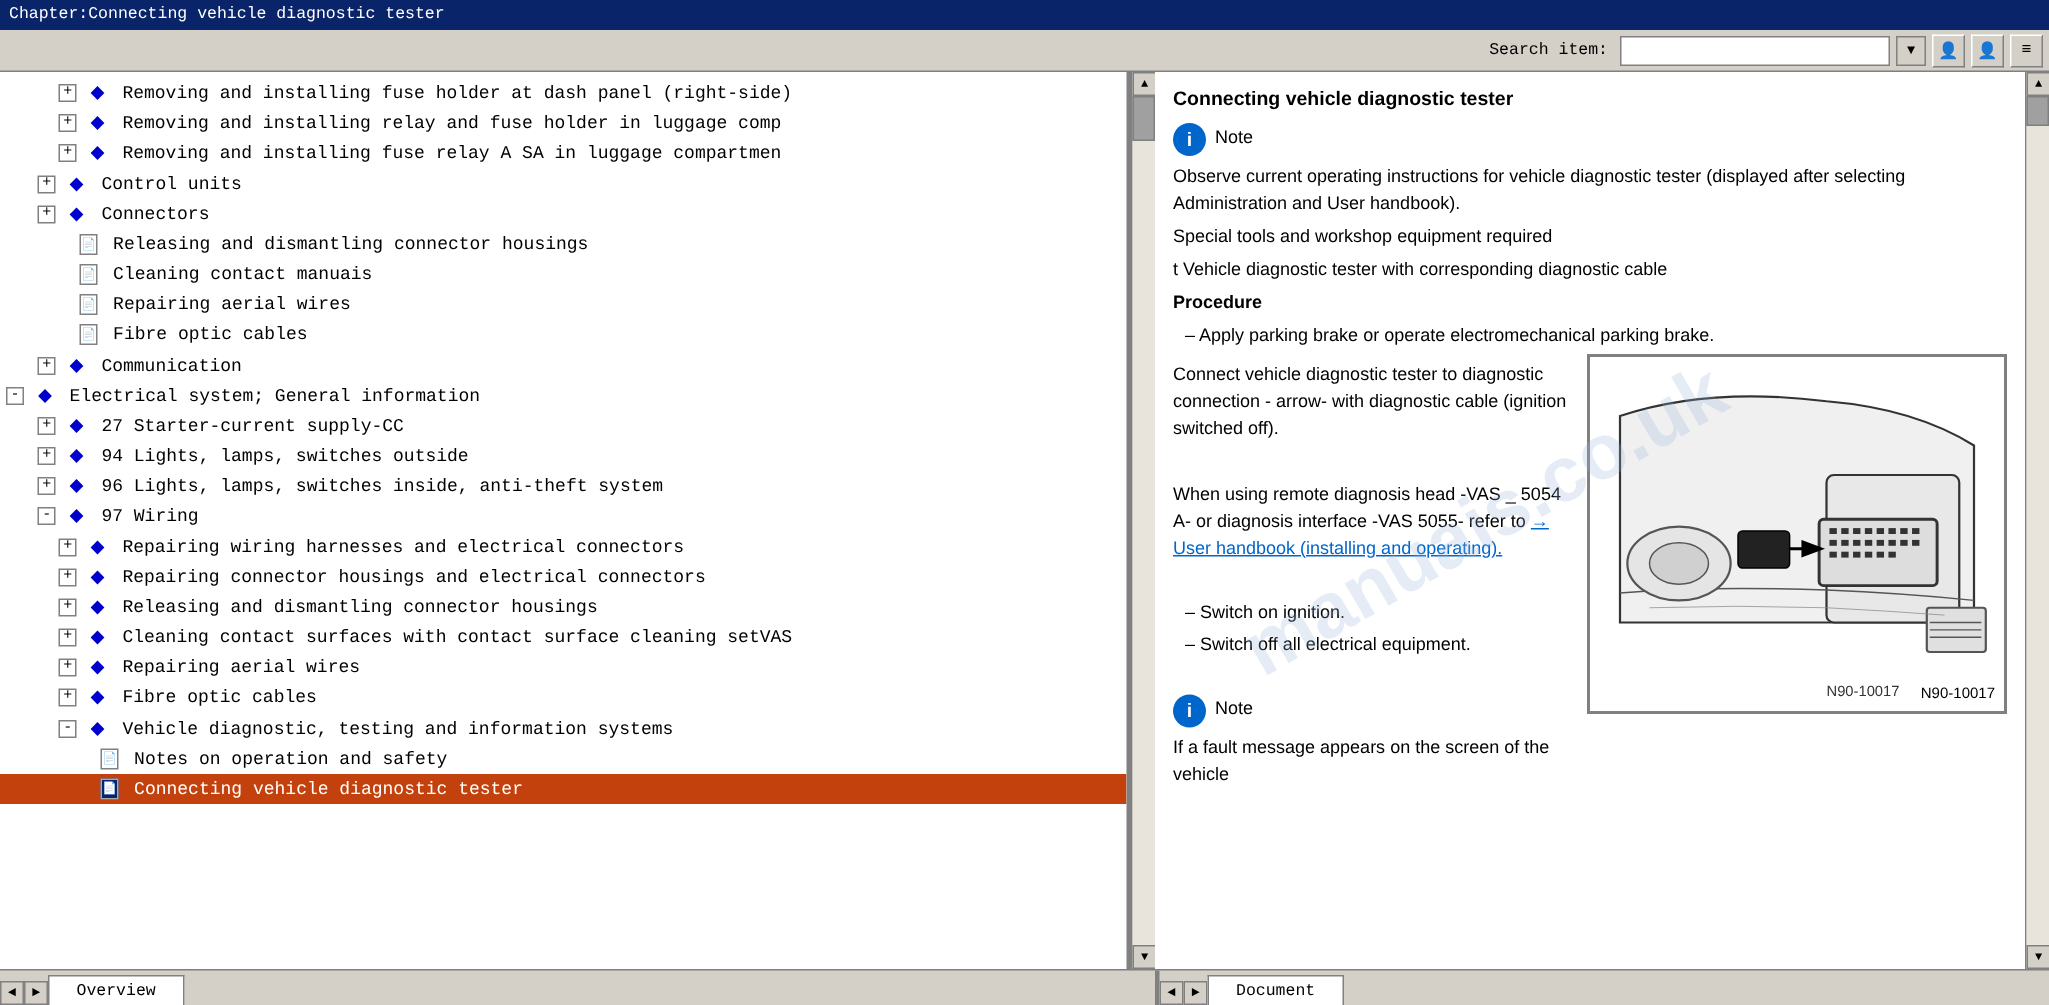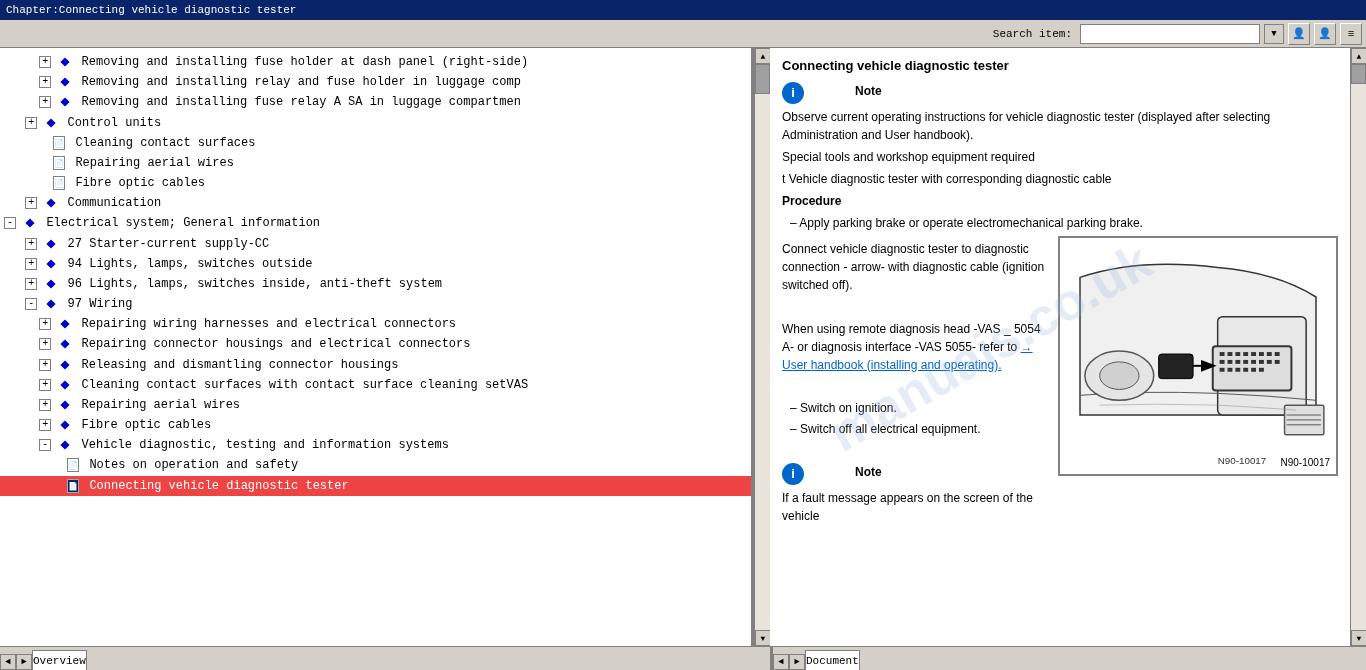--- a/index.html
+++ b/index.html
@@ -97,21 +97,21 @@
       border: 1px solid #808080;
       background: white;
       text-align: center;
       line-height: 10px;
       font-size: 10px;
       margin-right: 2px;
       cursor: pointer;
       vertical-align: middle;
     }
     .tree-text { vertical-align: middle; }
-    .selected-item { background: #ef4444; color: white; }
+    .selected-item { background: #c2410c; color: white; }
     
     
     .right-panel {
       flex: 1;
       background: white;
       overflow: hidden;
       display: flex;
       flex-direction: column;
     }
     .doc-content {
@@ -139,21 +139,21 @@
       background: #0066cc;
       border-radius: 50%;
       color: white;
       display: flex;
       align-items: center;
       justify-content: center;
       font-weight: bold;
       font-size: 13px;
       flex-shrink: 0;
     }
-    .note-label { font-weight: bold; font-size: 12px; margin-left: 45px; }
+    .note-label { font-weight: normal; font-size: 12px; }
     .doc-para { margin: 4px 0; }
     .doc-list-item { margin: 3px 0 3px 8px; }
     .link-text { color: #0066cc; text-decoration: underline; cursor: pointer; }
     
     
     .diagram-section {
       display: flex;
       gap: 8px;
       margin-top: 4px;
     }
@@ -194,21 +194,21 @@
       height: 24px;
       background: #d4d0c8;
       display: flex;
       align-items: flex-end;
       border-top: 1px solid #808080;
     }
     .tab-left { display: flex; width: 770px; align-items: flex-end; height: 100%; }
     .tab-right { display: flex; flex: 1; align-items: flex-end; height: 100%; border-left: 3px solid #808080; }
     .tab {
       height: 20px;
-      padding: 0 0;
+      padding: 0 18px;
       background: #d4d0c8;
       border: 1px solid #808080;
       border-bottom: none;
       font-size: 11px;
       display: flex;
       align-items: center;
       cursor: pointer;
       margin-right: 2px;
     }
     .tab.active { background: white; }
@@ -305,23 +305,34 @@
           <span style="display:inline-block;width:10px;height:10px;background:#0000cc;transform:rotate(45deg) scale(0.65);margin-right:4px;vertical-align:middle;"></span>
           <span class="tree-text">Removing and installing fuse relay A SA in luggage compartmen</span>
         </div>
         <div class="tree-item">
           <span class="indent" style="display:inline-block;width:14px"></span>
           <span class="expand-icon">+</span>
           <span style="display:inline-block;width:10px;height:10px;background:#0000cc;transform:rotate(45deg) scale(0.65);margin-right:4px;vertical-align:middle;"></span>
           <span class="tree-text">Control units</span>
         </div>
         <div class="tree-item">
+          <span class="indent" style="display:inline-block;width:14px"></span>
+          <span class="expand-icon">+</span>
+          <span style="display:inline-block;width:10px;height:10px;background:#0000cc;transform:rotate(45deg) scale(0.65);margin-right:4px;vertical-align:middle;"></span>
+          <span class="tree-text">Connectors</span>
+        </div>
+        <div class="tree-item">
           <span class="indent" style="display:inline-block;width:42px"></span>
           <span style="display:inline-block;width:12px;height:14px;border:1px solid #808080;background:white;margin-right:3px;vertical-align:middle;font-size:8px;text-align:center;line-height:14px;">📄</span>
-          <span class="tree-text">Cleaning contact surfaces</span>
+          <span class="tree-text">Releasing and dismantling connector housings</span>
+        </div>
+        <div class="tree-item">
+          <span class="indent" style="display:inline-block;width:42px"></span>
+          <span style="display:inline-block;width:12px;height:14px;border:1px solid #808080;background:white;margin-right:3px;vertical-align:middle;font-size:8px;text-align:center;line-height:14px;">📄</span>
+          <span class="tree-text">Cleaning contact manuais</span>
         </div>
         <div class="tree-item">
           <span class="indent" style="display:inline-block;width:42px"></span>
           <span style="display:inline-block;width:12px;height:14px;border:1px solid #808080;background:white;margin-right:3px;vertical-align:middle;font-size:8px;text-align:center;line-height:14px;">📄</span>
           <span class="tree-text">Repairing aerial wires</span>
         </div>
         <div class="tree-item">
           <span class="indent" style="display:inline-block;width:42px"></span>
           <span style="display:inline-block;width:12px;height:14px;border:1px solid #808080;background:white;margin-right:3px;vertical-align:middle;font-size:8px;text-align:center;line-height:14px;">📄</span>
           <span class="tree-text">Fibre optic cables</span>

